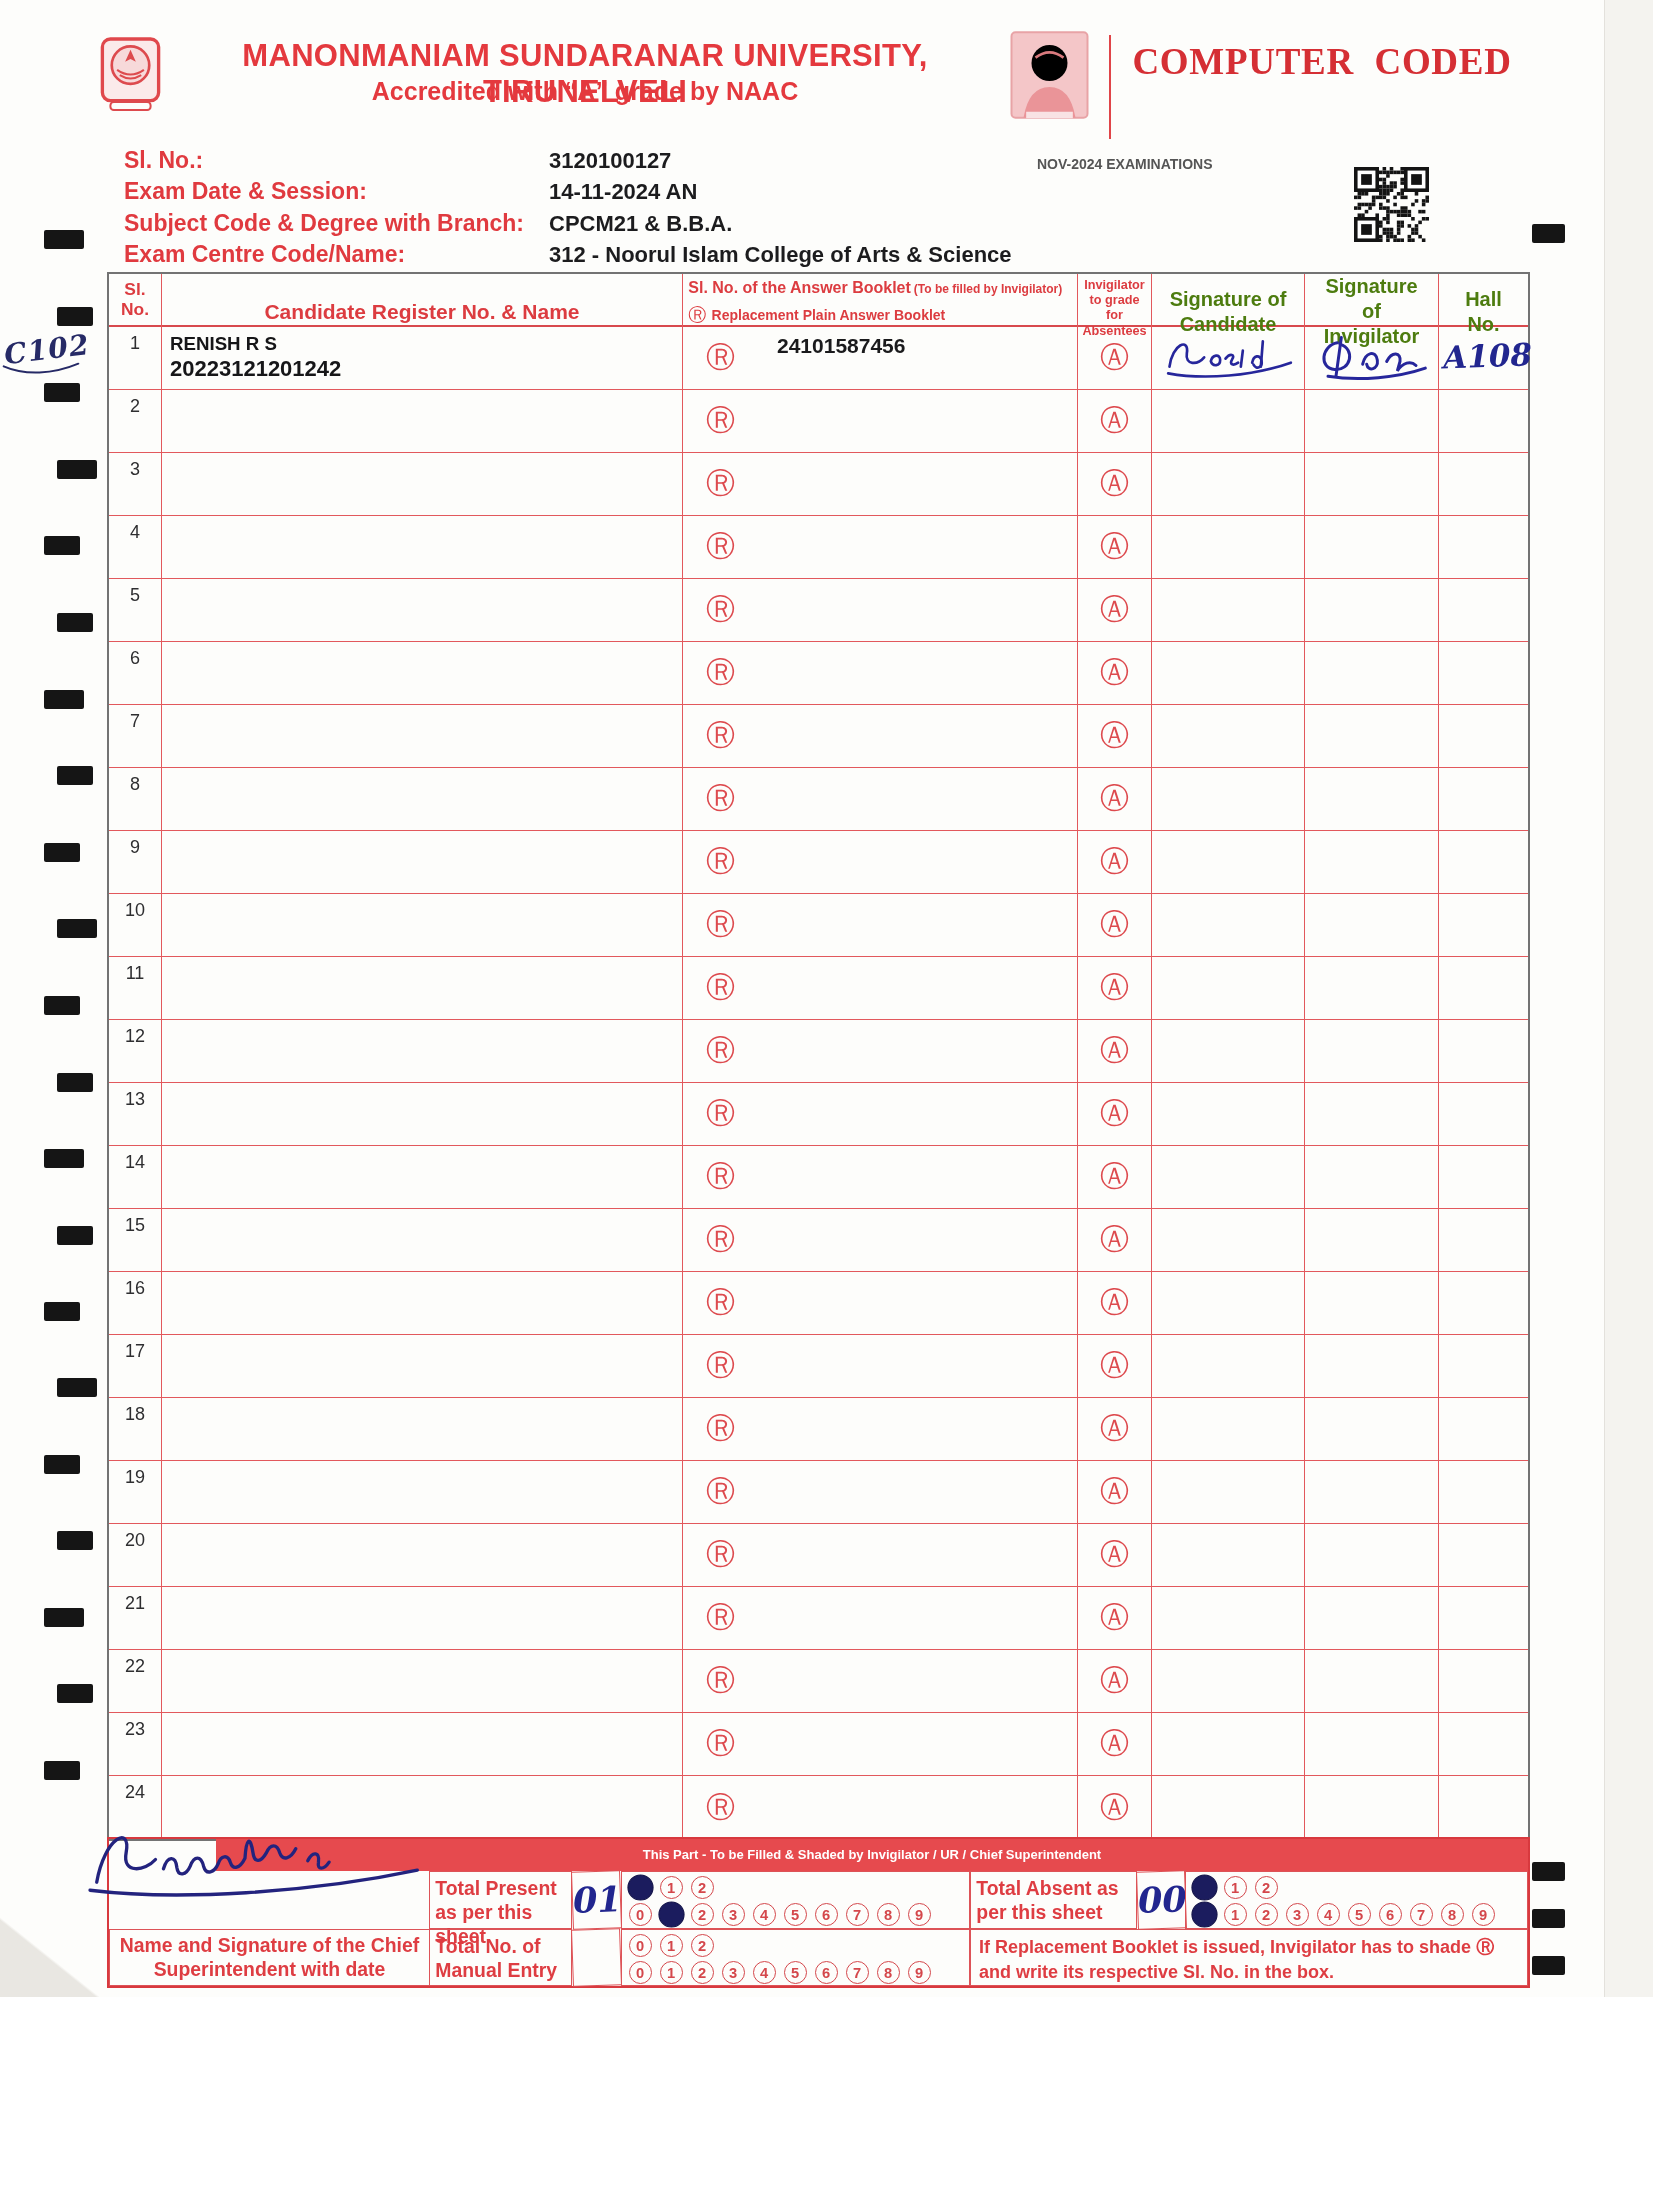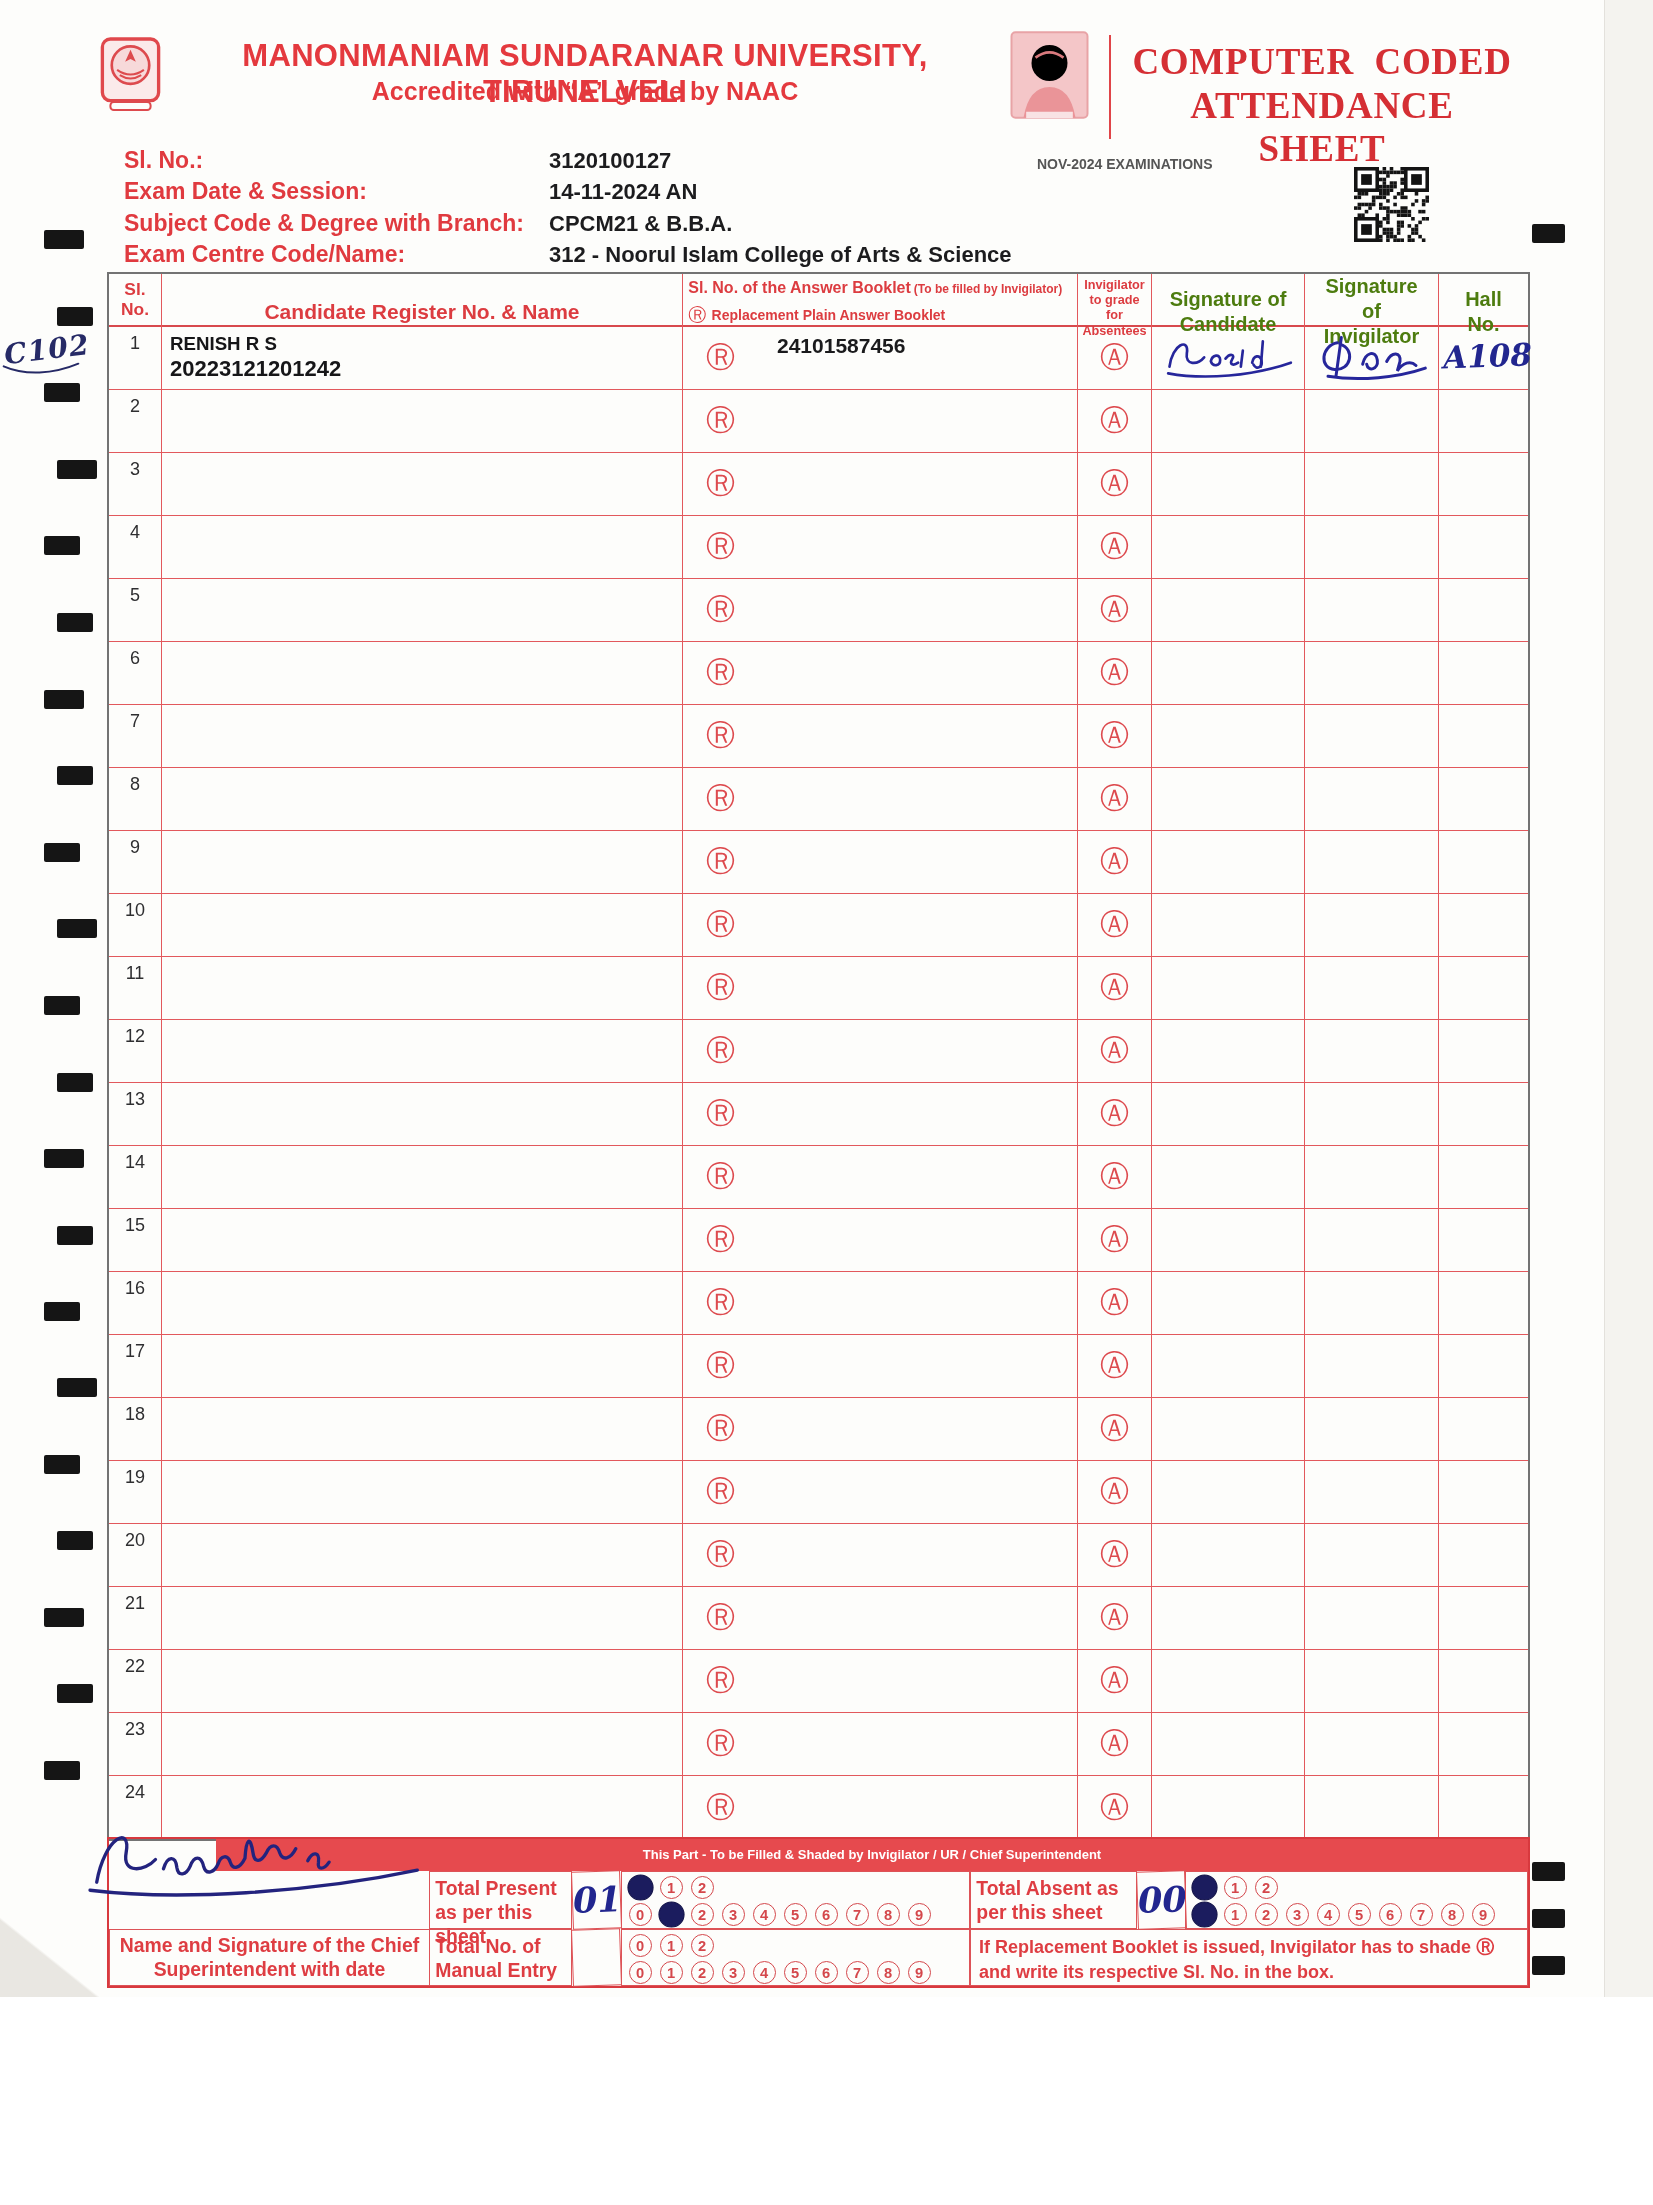--- a/index.html
+++ b/index.html
@@ -108,21 +108,20 @@
       <rect x="2" y="2" width="114" height="128" rx="6" fill="#f4c6c8" stroke="#e8a3a6" stroke-width="3"></rect>
       <circle cx="59" cy="48" r="27" fill="#ea9err"></circle>
       <path d="M20 130 q8-46 39-46 q31 0 39 46 Z" fill="#ea9498"></path>
       <path d="M38 40 q21-16 42 0" fill="none" stroke="#d97a7e" stroke-width="4"></path>
       <path d="M24 126 h70" stroke="#f8e3e4" stroke-width="10"></path>
     </svg>
   </div>
   <div class="vdiv"></div>
   <div class="sheet-title">
     <div>COMPUTER CODED</div>
-    <div>ATTENDANCE SHEET</div>
   </div>
   <div class="session">NOV-2024 EXAMINATIONS</div>
   <div class="qr"><svg width="75" height="75" viewBox="0 0 112 112">
         <rect x="42.666666666666664" y="0" width="5.333333333333333" height="5.333333333333333" fill="#141414"></rect>
         <rect x="53.33333333333333" y="0" width="5.333333333333333" height="5.333333333333333" fill="#141414"></rect>
         <rect x="69.33333333333333" y="0" width="5.333333333333333" height="5.333333333333333" fill="#141414"></rect>
         <rect x="37.33333333333333" y="5.333333333333333" width="5.333333333333333" height="5.333333333333333" fill="#141414"></rect>
         <rect x="42.666666666666664" y="5.333333333333333" width="5.333333333333333" height="5.333333333333333" fill="#141414"></rect>
         <rect x="48" y="5.333333333333333" width="5.333333333333333" height="5.333333333333333" fill="#141414"></rect>
         <rect x="53.33333333333333" y="5.333333333333333" width="5.333333333333333" height="5.333333333333333" fill="#141414"></rect>

